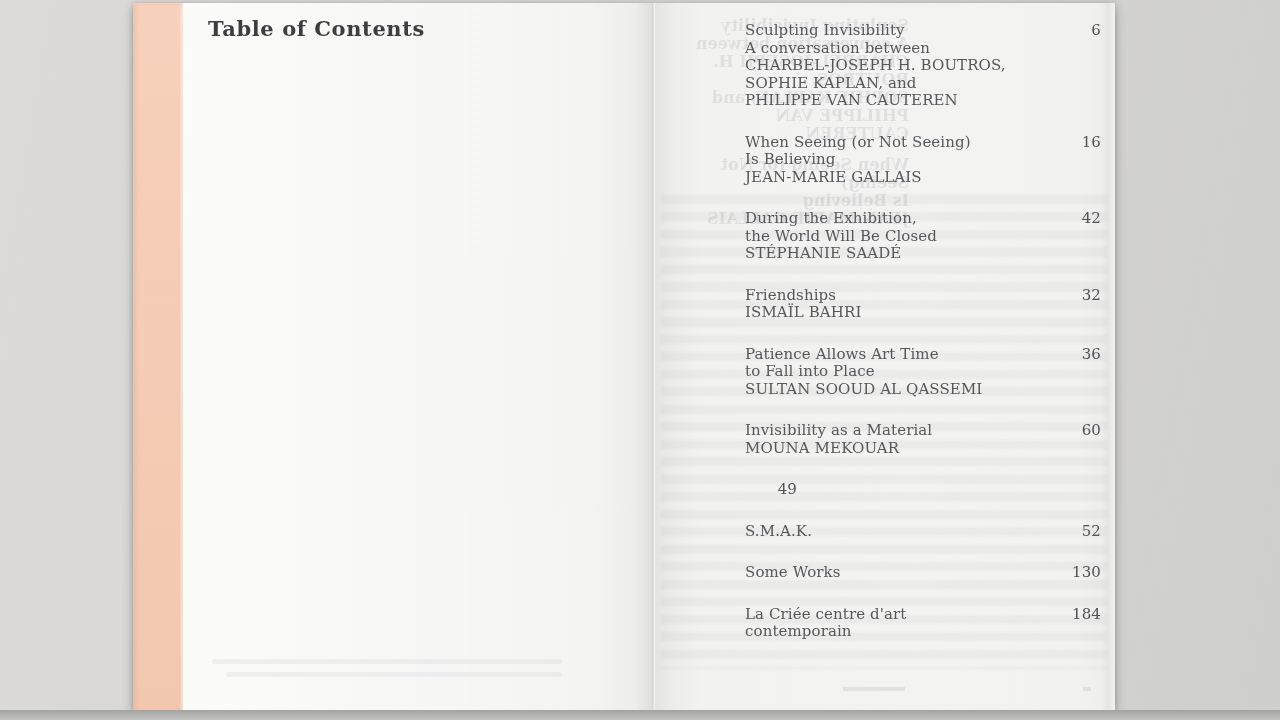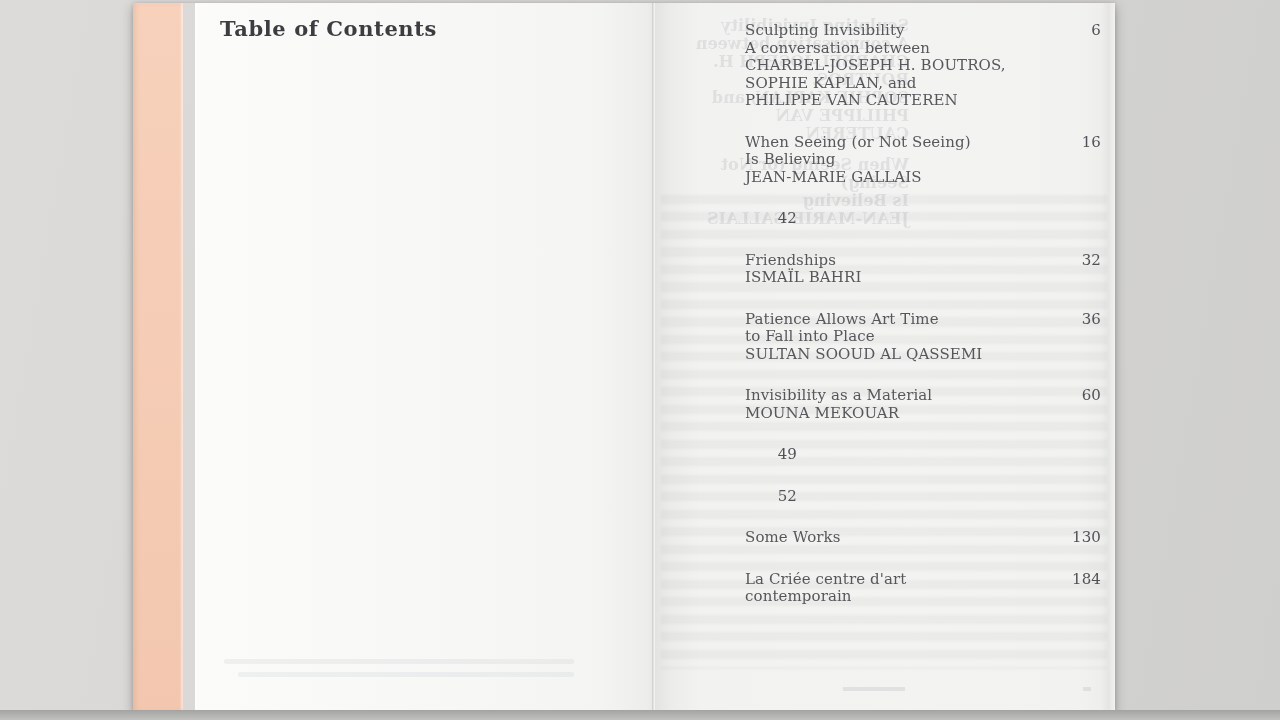--- a/index.html
+++ b/index.html
@@ -21,21 +21,21 @@
     position:absolute;left:133px;top:3px;width:982px;height:708px;
     box-shadow:0 4px 10px rgba(40,40,40,0.35), 0 0 4px rgba(0,0,0,0.12);
   }
   .cover-strip{
     position:absolute;left:0;top:0;width:50px;height:100%;
     background:linear-gradient(to bottom, var(--pink,#f7d1bb) 0%, #f3c7af 100%);
     box-shadow:inset 3px 0 4px rgba(150,100,70,0.12), inset -2px 0 2px rgba(255,255,255,0.5);
   }
   .page{position:absolute;top:0;height:100%;}
   .left-page{
-    left:62px;width:469px;
+    left:50px;width:469px;
     border-left:2px solid #fdfdfc;
     background:linear-gradient(to right,#fbfbfa 0%,#f7f7f6 55%,#f4f4f3 86%,#ededec 96%,#dddddc 100%);
   }
   .toc-title{
     position:absolute;left:23px;top:13px;margin:0;
     font-size:21px;font-weight:bold;letter-spacing:0.6px;
     color:var(--title,#3c3d41);
   }
   .left-showthrough{position:absolute;left:27px;top:656px;width:350px;}
   .faint-line{
@@ -133,20 +133,25 @@
           </div>
           <div class="toc-entry">
             <div class="entry-lines">
               <div>When Seeing (or Not Seeing)</div>
               <div>Is Believing</div>
               <div>JEAN-MARIE GALLAIS</div>
             </div>
             <div class="entry-page">16</div>
           </div>
           <div class="toc-entry">
+            <div class="entry-lines">
+              <div>During the Exhibition,</div>
+              <div>the World Will Be Closed</div>
+              <div>STÉPHANIE SAADÉ</div>
+            </div>
             <div class="entry-page">42</div>
           </div>
           <div class="toc-entry">
             <div class="entry-lines">
               <div>Friendships</div>
               <div>ISMAÏL BAHRI</div>
             </div>
             <div class="entry-page">32</div>
           </div>
           <div class="toc-entry">
@@ -161,20 +166,23 @@
             <div class="entry-lines">
               <div>Invisibility as a Material</div>
               <div>MOUNA MEKOUAR</div>
             </div>
             <div class="entry-page">60</div>
           </div>
           <div class="toc-entry">
             <div class="entry-page">49</div>
           </div>
           <div class="toc-entry">
+            <div class="entry-lines">
+              <div>S.M.A.K.</div>
+            </div>
             <div class="entry-page">52</div>
           </div>
           <div class="toc-entry">
             <div class="entry-lines">
               <div>Some Works</div>
             </div>
             <div class="entry-page">130</div>
           </div>
           <div class="toc-entry">
             <div class="entry-lines">

